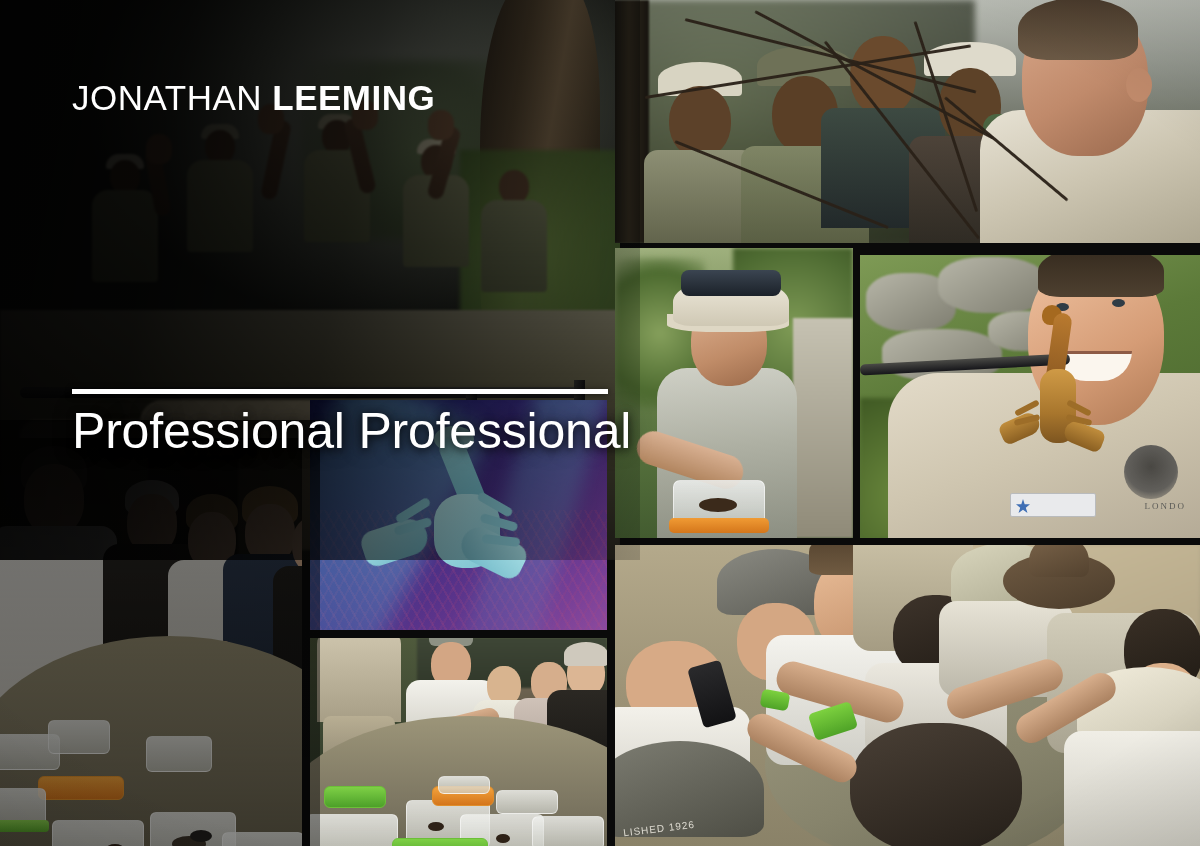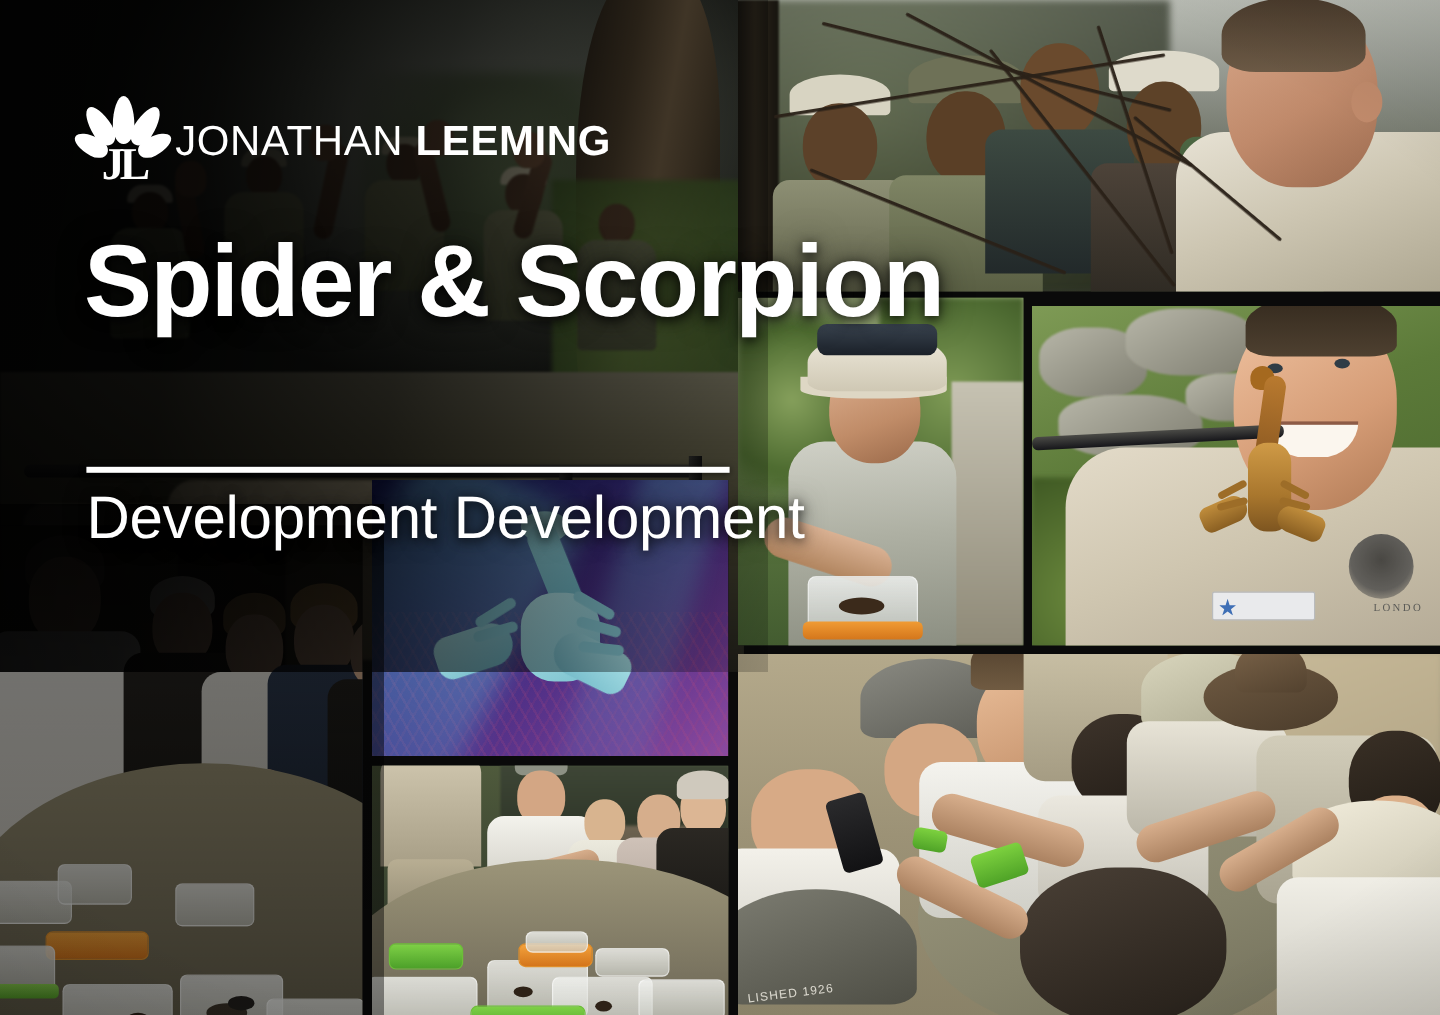--- a/index.html
+++ b/index.html
@@ -628,34 +628,25 @@
     <div class="br-green" style="left:146px; top:146px; width:28px; height:18px; transform:rotate(10deg);"></div>
 
     <div class="br-captxt">LISHED 1926</div>
   </div>
 
   <div class="shade"></div>
   <div class="shade-bl"></div>
   <div class="vign"></div>
 
   <div class="logo">
-    <div class="logo-mark">
-      <div class="leaf" style="left:22px; top:0;   width:18px; height:40px;"></div>
-      <div class="leaf" style="left:3px;  top:7px;  width:17px; height:36px; transform:rotate(-32deg);"></div>
-      <div class="leaf" style="left:41px; top:7px;  width:17px; height:36px; transform:rotate(32deg);"></div>
-      <div class="leaf" style="left:-4px; top:26px; width:16px; height:30px; transform:rotate(-62deg);"></div>
-      <div class="leaf" style="left:49px; top:26px; width:16px; height:30px; transform:rotate(62deg);"></div>
-      <div class="jl">JL</div>
-    </div>
     <div class="logo-text">
       <div class="logo-name">
         <span class="ln-light">JONATHAN</span>
         <span class="ln-bold">LEEMING</span>
       </div>
       <div class="logo-rule"></div>
     </div>
   </div>
 
-  <div class="t1">Spider &amp; Scorpion</div>
   <div class="rule"></div>
-  <div class="t3">Development Development</div>
+  <div class="t3">Professional Professional</div>
 
 </div>
 
 </body></html>

